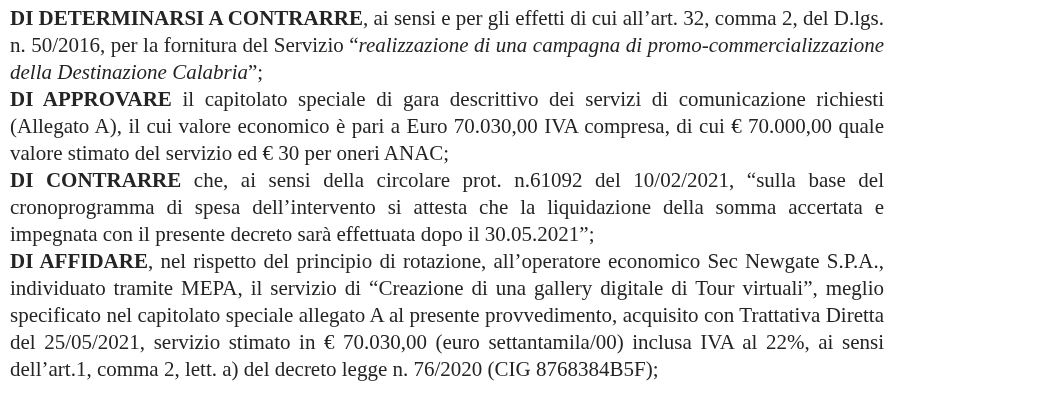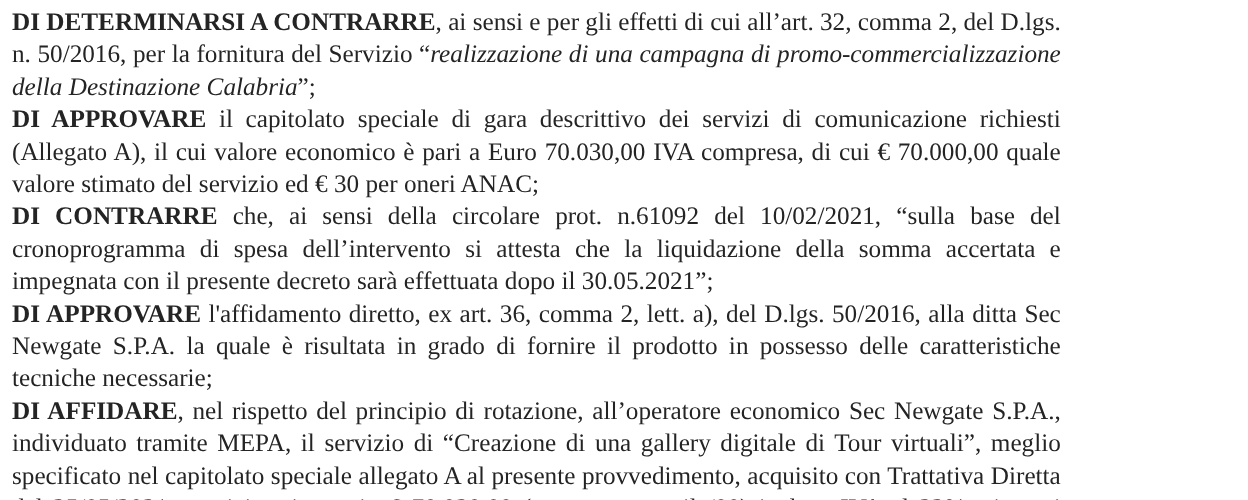--- a/index.html
+++ b/index.html
@@ -35,18 +35,17 @@
 
 <main class="page">
   <div class="doc-text">
 
     <p><span class="b">DI DETERMINARSI A CONTRARRE</span><span>, ai sensi e per gli effetti di cui all’art. 32, comma 2, del D.lgs. n. 50/2016, per la fornitura del Servizio “</span><span class="i">realizzazione di una campagna di promo-commercializzazione della Destinazione Calabria</span><span>”;</span></p>
 
     <p><span class="b">DI APPROVARE</span><span> il capitolato speciale di gara descrittivo dei servizi di comunicazione richiesti (Allegato A), il cui valore economico è pari a Euro 70.030,00 IVA compresa, di cui € 70.000,00 quale valore stimato del servizio ed € 30 per oneri ANAC;</span></p>
 
     <p><span class="b">DI CONTRARRE</span><span> che, ai sensi della circolare prot. n.61092 del 10/02/2021, “sulla base del cronoprogramma di spesa dell’intervento si attesta che la liquidazione della somma accertata e impegnata con il presente decreto sarà effettuata dopo il 30.05.2021”;</span></p>
 
-    <p><span class="b">DI APPROVARE</span><span> l'affidamento diretto, ex art. 36, comma 2, lett. a), del D.lgs. 50/2016, alla ditta Sec Newgate S.P.A. la quale è risultata in grado di fornire il prodotto in possesso delle caratteristiche tecniche necessarie;</span></p>
 
     <p><span class="b">DI AFFIDARE</span><span>, nel rispetto del principio di rotazione, all’operatore economico Sec Newgate S.P.A., individuato tramite MEPA, il servizio di “Creazione di una gallery digitale di Tour virtuali”, meglio specificato nel capitolato speciale allegato A al presente provvedimento, acquisito con Trattativa Diretta del 25/05/2021, servizio stimato in € 70.030,00 (euro settantamila/00) inclusa IVA al 22%, ai sensi dell’art.1, comma 2, lett. a) del decreto legge n. 76/2020 (CIG 8768384B5F);</span></p>
 
   </div>
 </main>
 
 </body></html>

